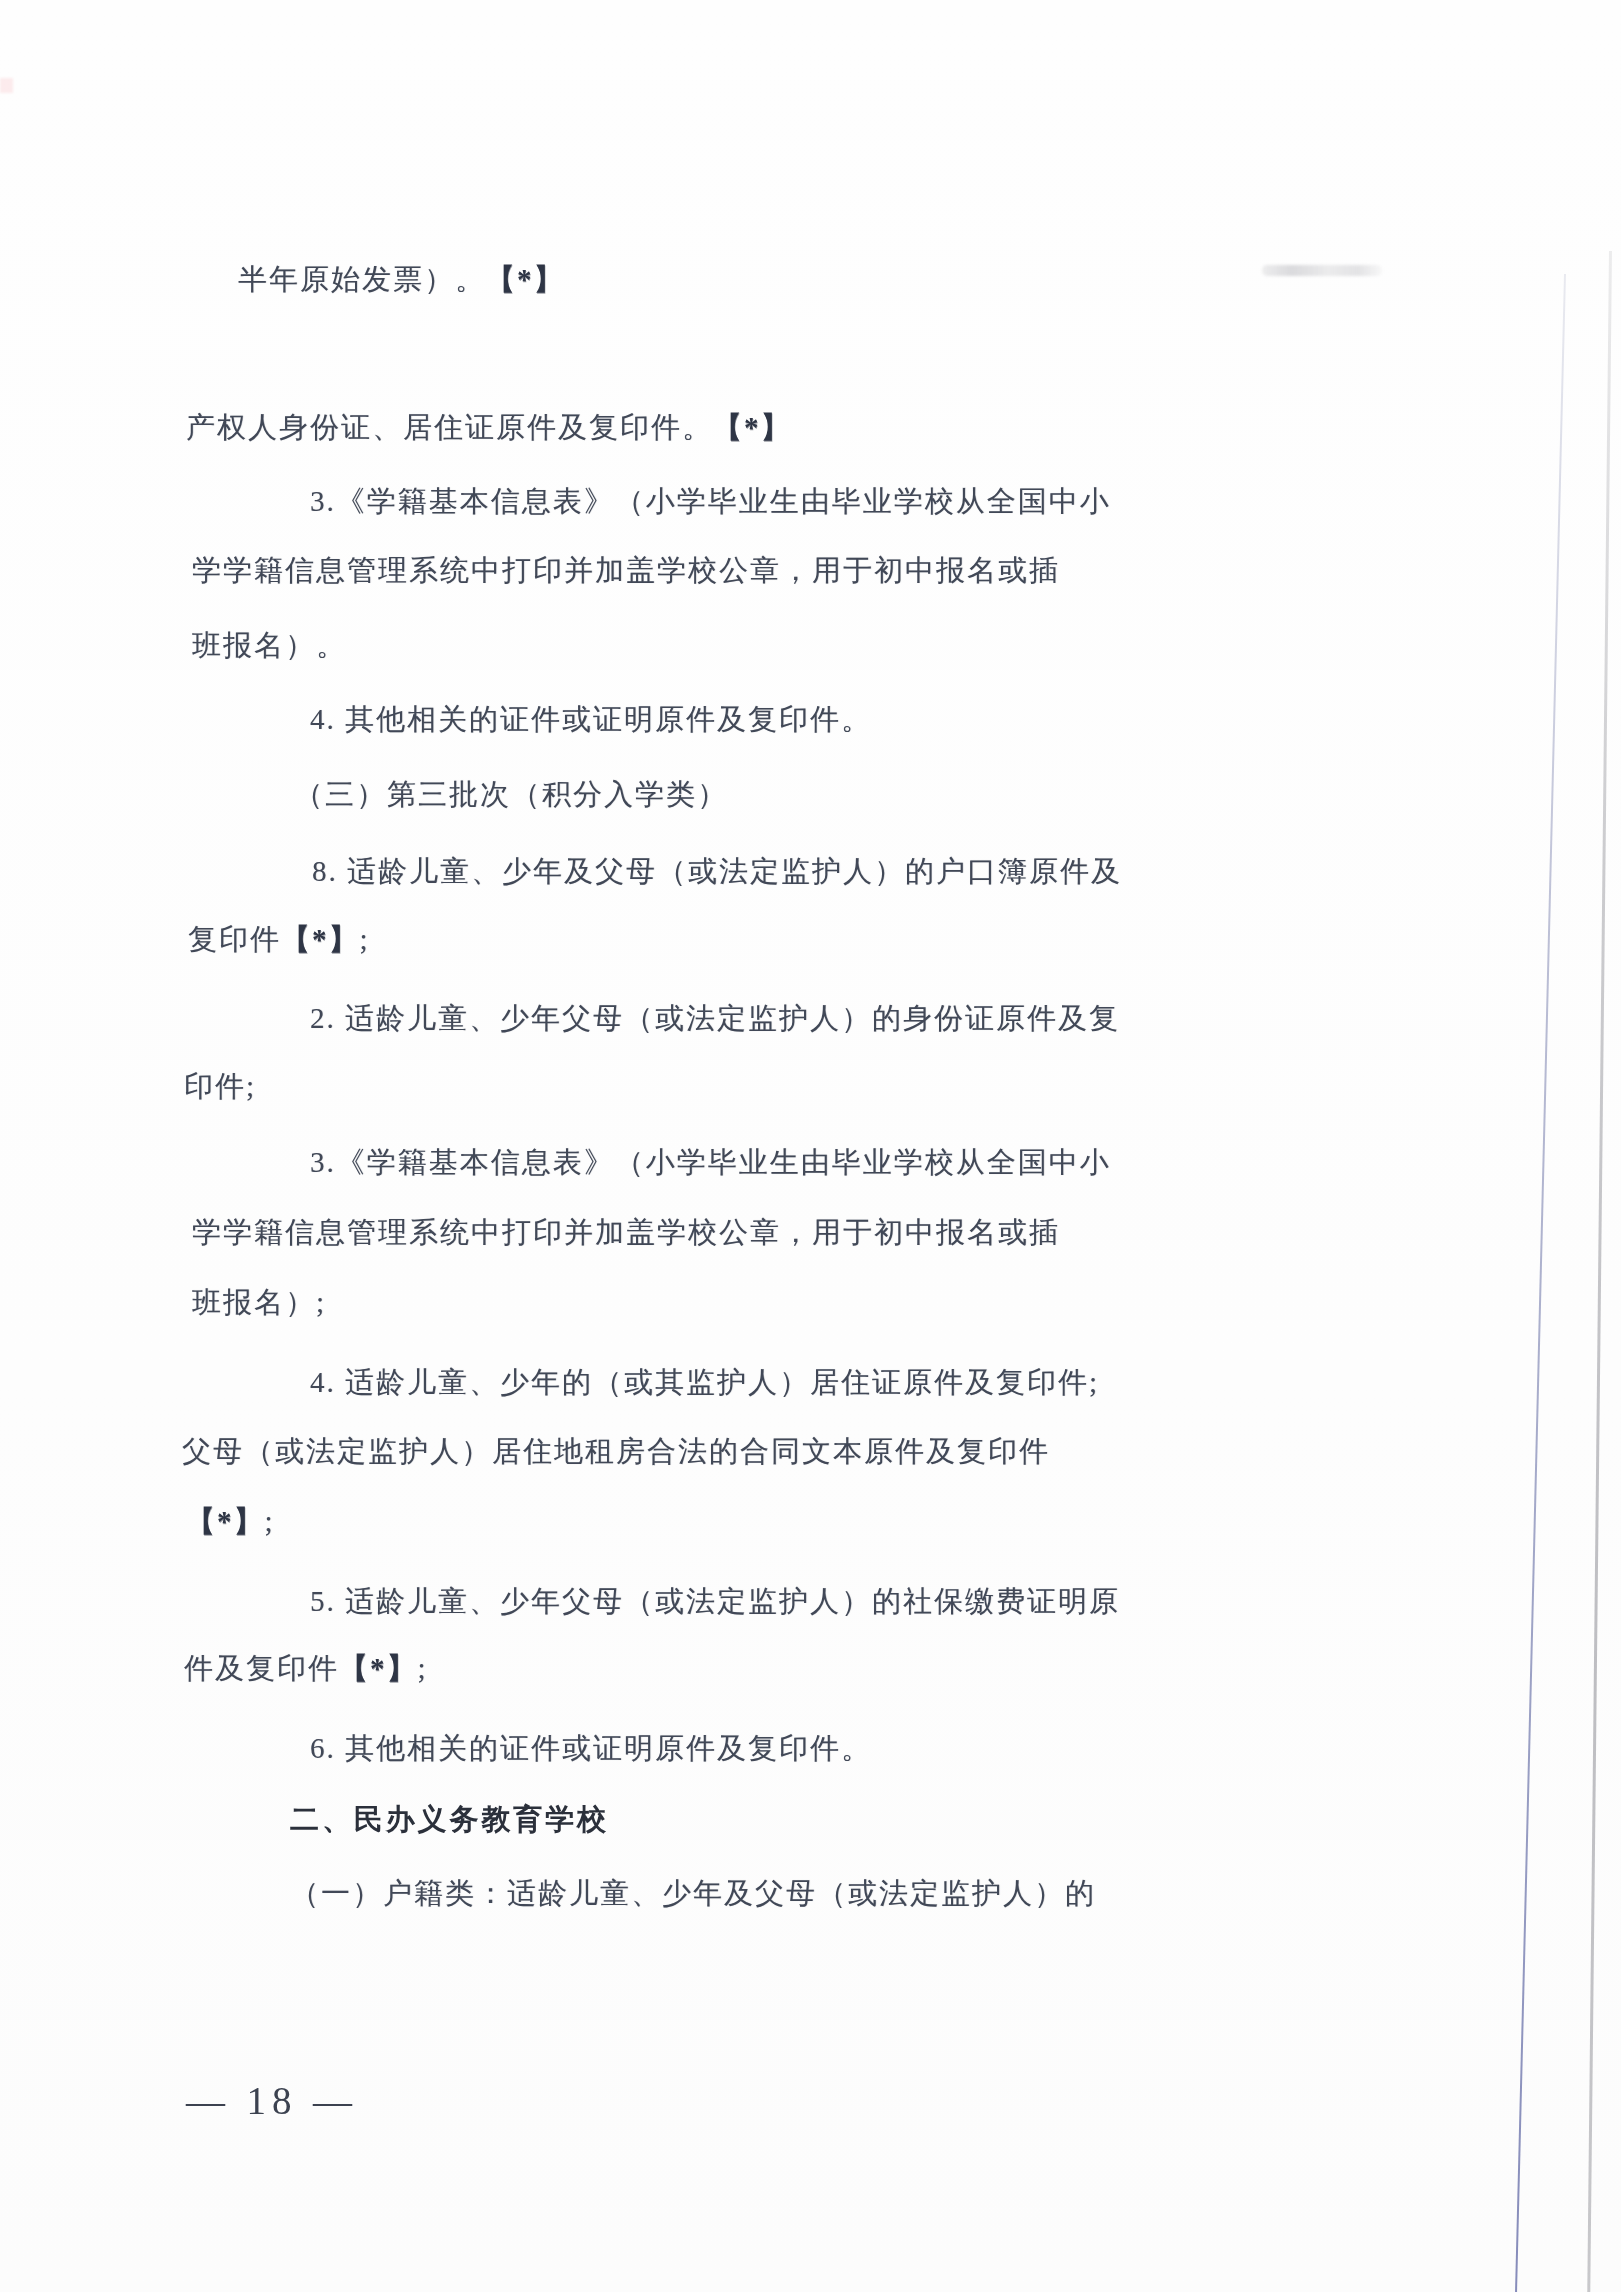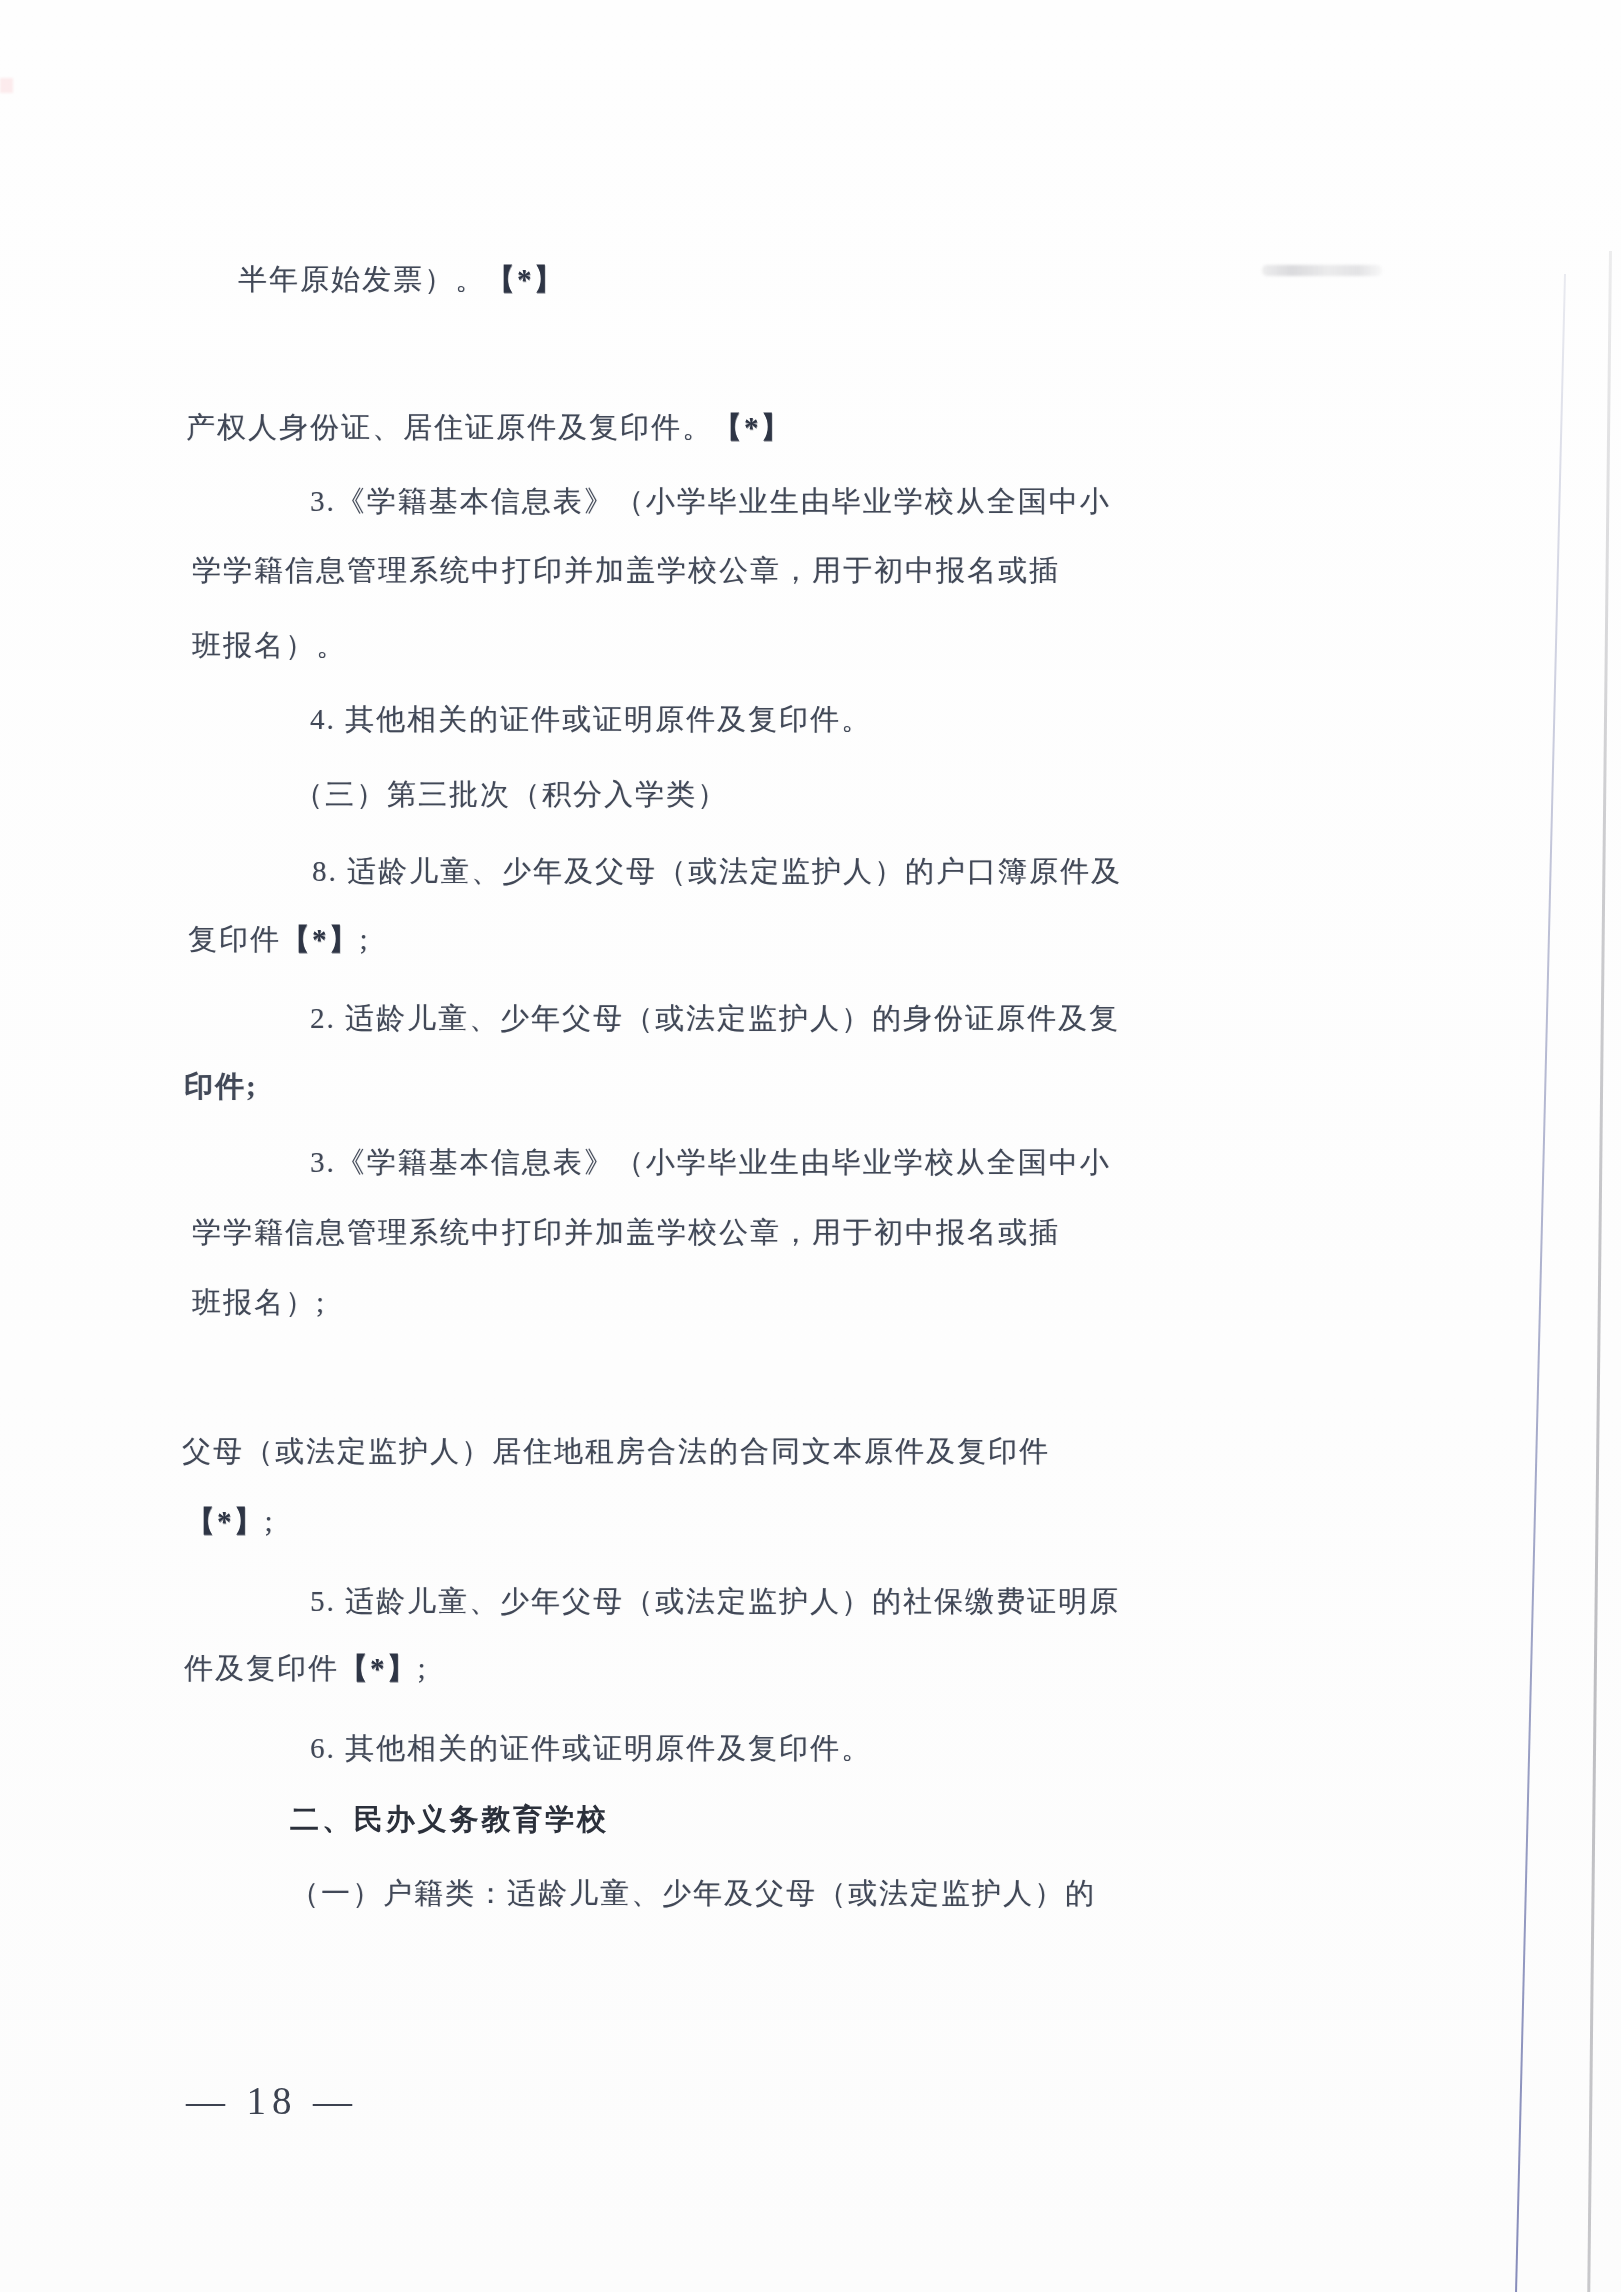--- a/index.html
+++ b/index.html
@@ -86,24 +86,25 @@
   <div class="line" style="top:257px;  left:238px;"><span>半年原始发票）。</span><span class="em">【*】</span></div>
   <div class="line" style="top:405px;  left:186px;"><span>产权人身份证、居住证原件及复印件。</span><span class="em">【*】</span></div>
   <div class="line" style="top:479px;  left:310px;"><span>3.《学籍基本信息表》（小学毕业生由毕业学校从全国中小</span></div>
   <div class="line" style="top:548px;  left:192px;"><span>学学籍信息管理系统中打印并加盖学校公章，用于初中报名或插</span></div>
   <div class="line" style="top:623px;  left:192px;text-align:center;"><span>班报名）。</span></div>
   <div class="line" style="top:697px;  left:310px;"><span>4. 其他相关的证件或证明原件及复印件。</span></div>
   <div class="line" style="top:772px;  left:294px;"><span>（三）第三批次（积分入学类）</span></div>
   <div class="line" style="top:849px;  left:312px;"><span>8. 适龄儿童、少年及父母（或法定监护人）的户口簿原件及</span></div>
   <div class="line" style="top:917px;  left:188px;"><span>复印件</span><span class="em">【*】</span><span>;</span></div>
   <div class="line" style="top:996px; left:310px;"><span>2. 适龄儿童、少年父母（或法定监护人）的身份证原件及复</span></div>
-  <div class="line" style="top:1064px; left:184px;font-weight:bold;"><span>印件;</span></div>
+  <div class="line" style="top:1064px; left:184px;"><span>印件;</span></div>
   <div class="line" style="top:1140px; left:310px;"><span>3.《学籍基本信息表》（小学毕业生由毕业学校从全国中小</span></div>
   <div class="line" style="top:1210px; left:192px;"><span>学学籍信息管理系统中打印并加盖学校公章，用于初中报名或插</span></div>
   <div class="line" style="top:1280px; left:192px;"><span>班报名）;</span></div>
+  <div class="line" style="top:1360px; left:310px;"><span>4. 适龄儿童、少年的（或其监护人）居住证原件及复印件;</span></div>
   <div class="line" style="top:1429px; left:182px;"><span>父母（或法定监护人）居住地租房合法的合同文本原件及复印件</span></div>
   <div class="line" style="top:1499px; left:186px;"><span class="em">【*】</span><span>;</span></div>
   <div class="line" style="top:1579px; left:310px;"><span>5. 适龄儿童、少年父母（或法定监护人）的社保缴费证明原</span></div>
   <div class="line" style="top:1646px; left:184px;"><span>件及复印件</span><span class="em">【*】</span><span>;</span></div>
   <div class="line" style="top:1726px; left:310px;"><span>6. 其他相关的证件或证明原件及复印件。</span></div>
   <div class="line heading" style="top:1797px; left:290px;"><span>二、民办义务教育学校</span></div>
   <div class="line" style="top:1871px; left:290px;"><span>（一）户籍类：适龄儿童、少年及父母（或法定监护人）的</span></div>
 
   <div class="page-number">— 18 —</div>
 

